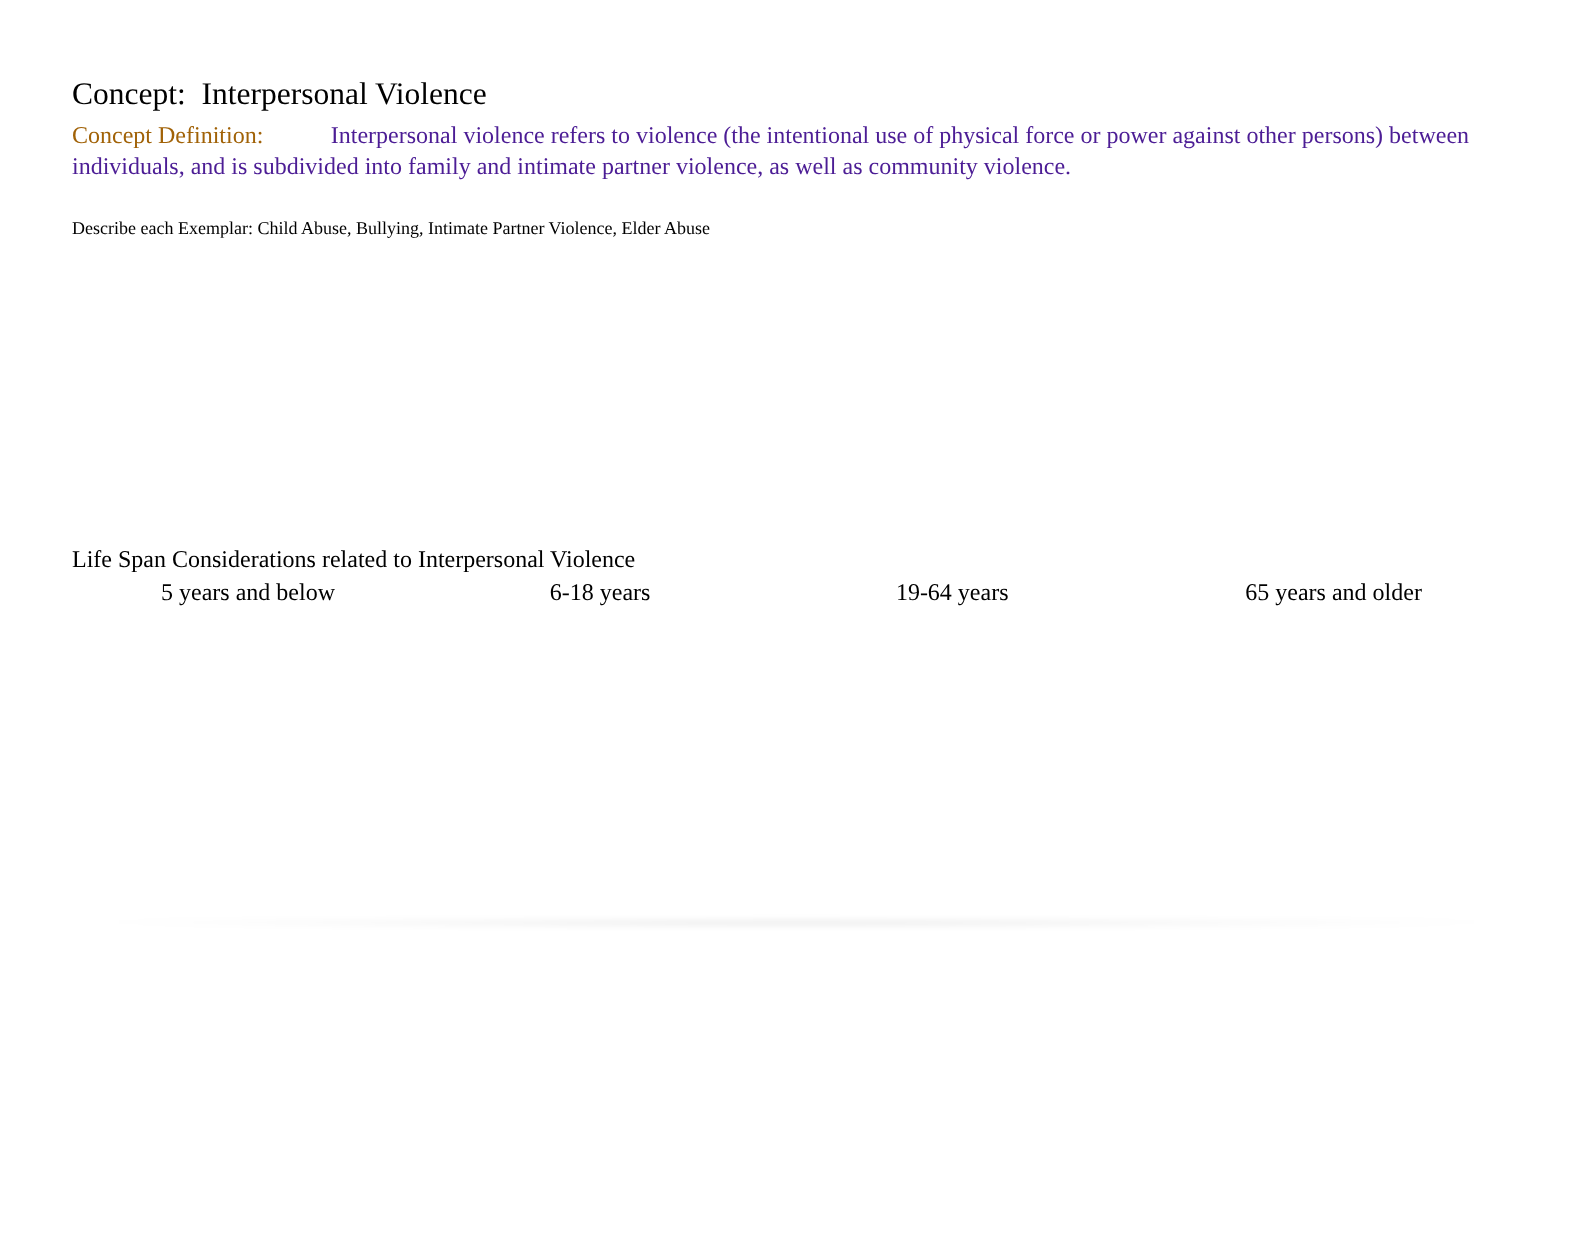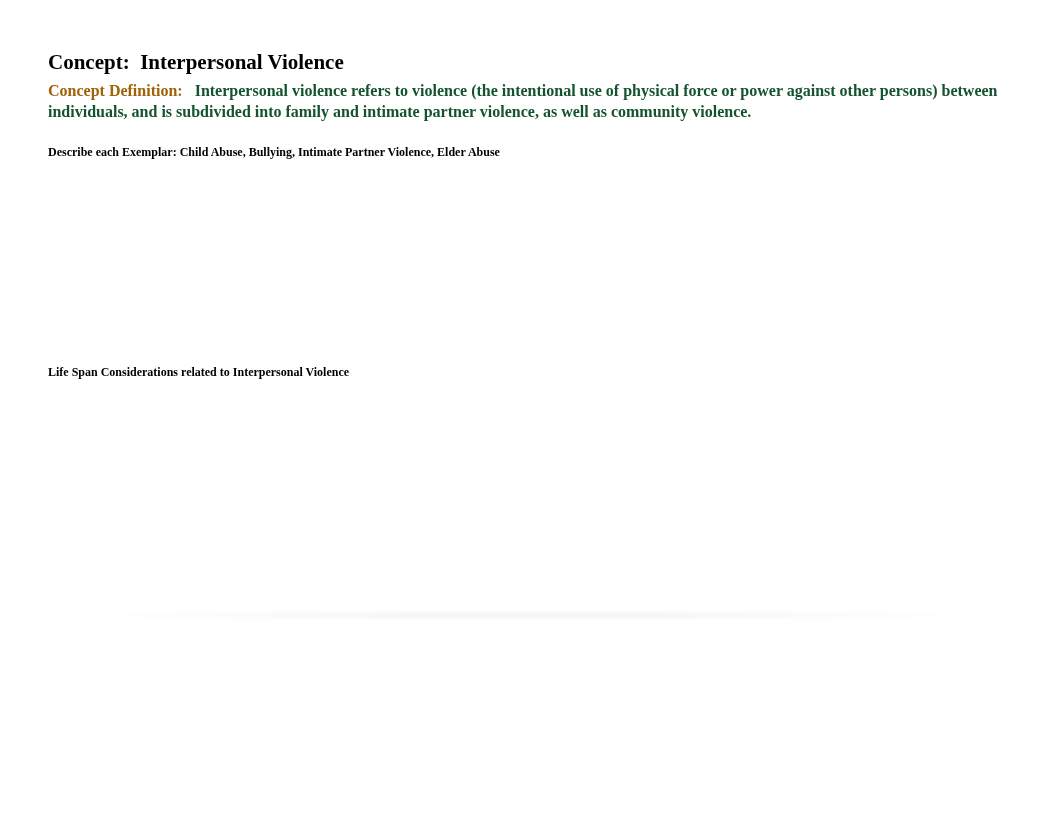--- a/index.html
+++ b/index.html
@@ -10,43 +10,43 @@
     body {
       width: 1062px;
       height: 822px;
       background: #ffffff;
       font-family: Georgia, 'Times New Roman', serif;
       color: #000000;
       position: relative;
     }
     .page {
       padding: 50px 36px 0 48px;
-      font-weight: bold;
     }
     .concept-line {
       font-size: 21px;
       margin-bottom: 6px;
     }
     .concept-definition {
       font-size: 16px;
       line-height: 1.3;
       margin-bottom: 22px;
     }
     .def-label {
       color: #a16207;
     }
     .def-text {
-      color: #14532d;
+      color: #4c1d95;
+      margin-left: 33px;
     }
     .exemplar {
       font-size: 12px;
       margin-bottom: 205px;
     }
     .lifespan-heading {
-      font-size: 12px;
+      font-size: 16px;
       margin-bottom: 4px;
     }
     .lifespan-columns {
       display: flex;
       width: 100%;
       font-size: 16px;
     }
     .col {
       text-align: center;
       flex: 1;
@@ -75,16 +75,22 @@
   </div>
 
   <div class="concept-definition">
     <span class="def-label">Concept Definition:</span>&nbsp;&nbsp;&nbsp;<span class="def-text">Interpersonal violence refers to violence (the intentional use of physical force or power against other persons) between individuals, and is subdivided into family and intimate partner violence, as well as community violence.</span>
   </div>
 
   <div class="exemplar">Describe each Exemplar: Child Abuse, Bullying, Intimate Partner Violence, Elder Abuse</div>
 
   <div class="lifespan-heading">Life Span Considerations related to Interpersonal Violence</div>
 
+  <div class="lifespan-columns">
+    <div class="col col-1">5 years and below</div>
+    <div class="col col-2">6-18 years</div>
+    <div class="col col-3">19-64 years</div>
+    <div class="col col-4">65 years and older</div>
+  </div>
 
 </div>
 
 <div class="shadow-bar"></div>
 
 </body></html>

